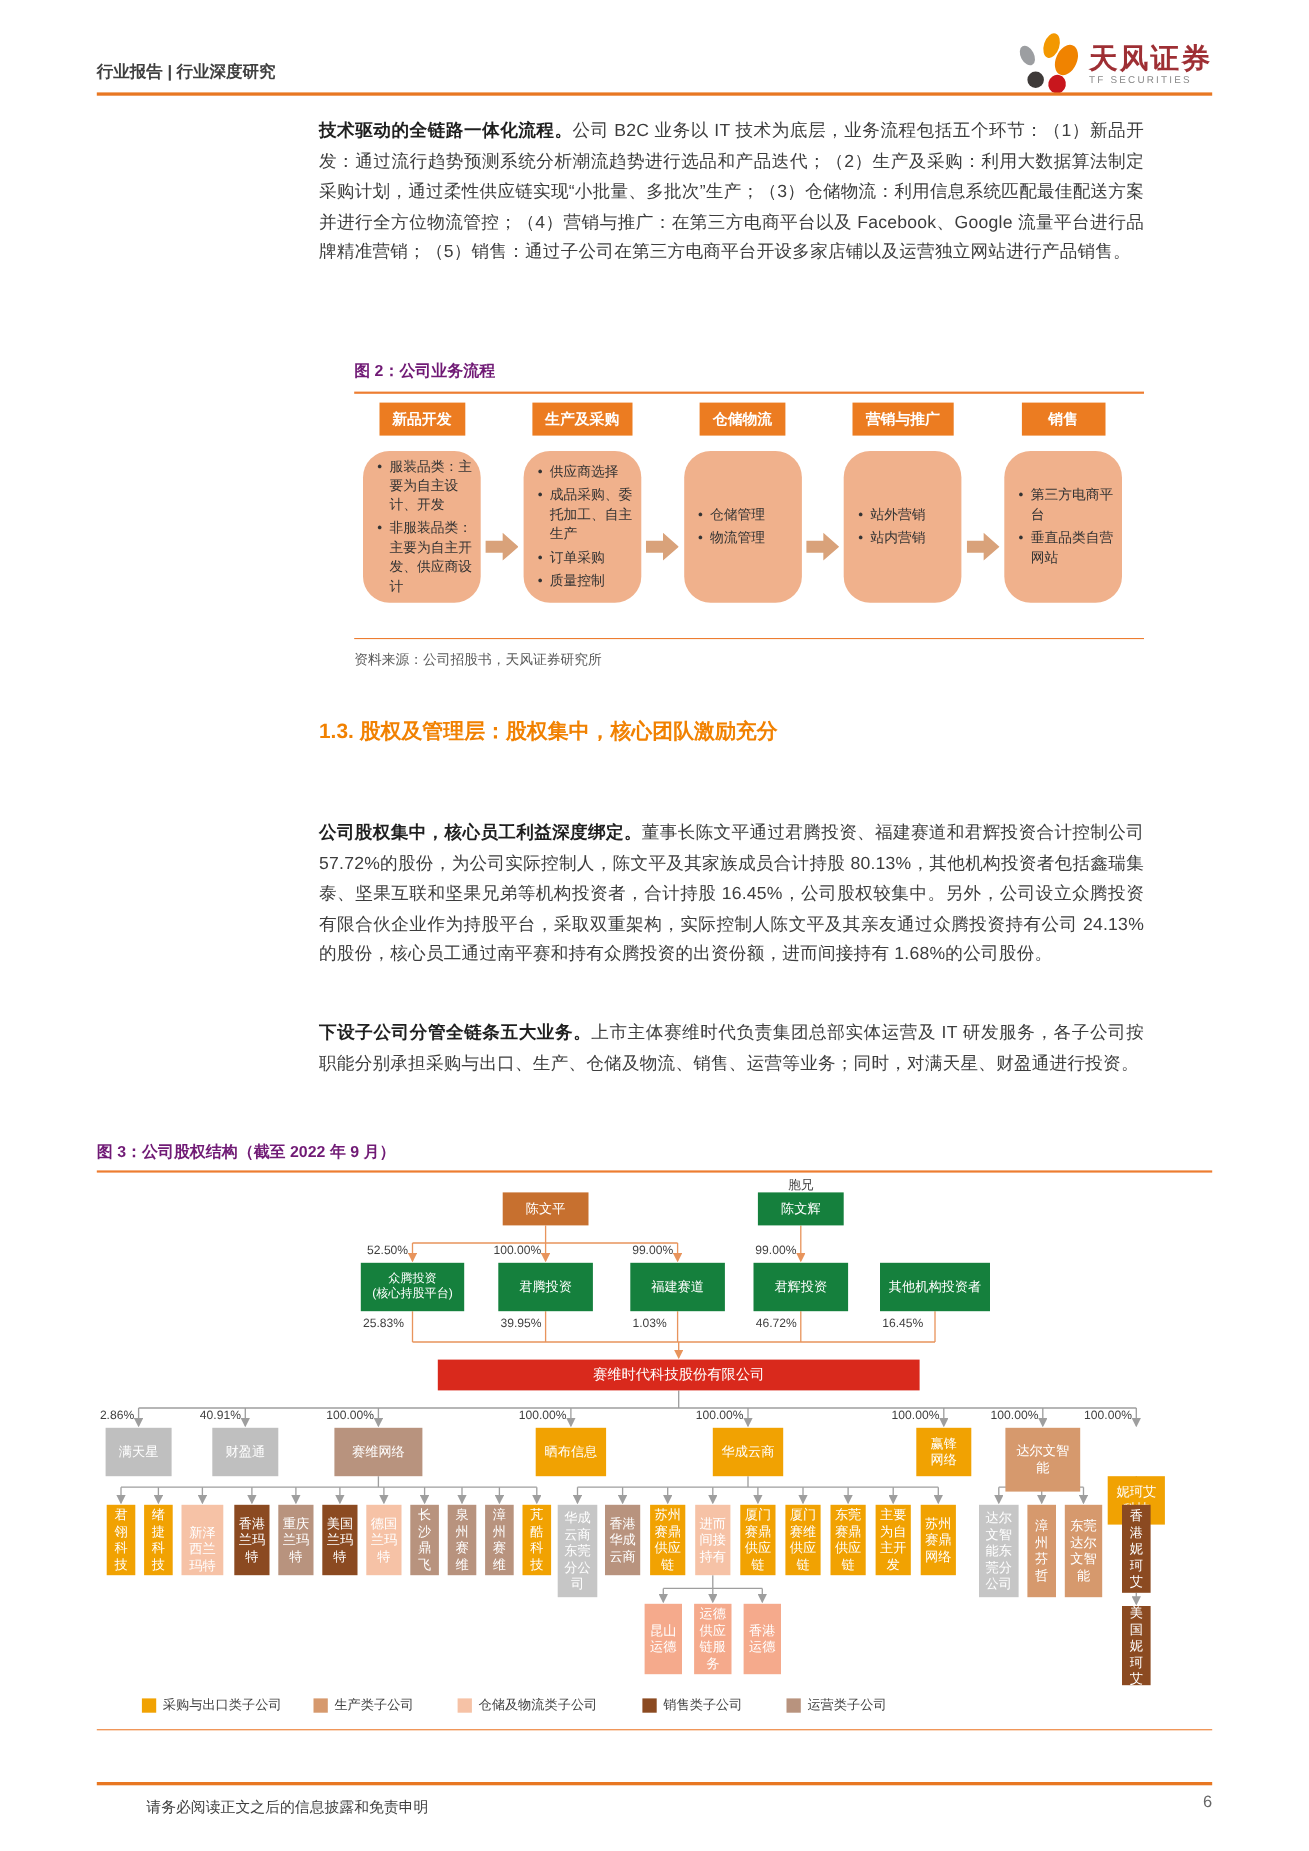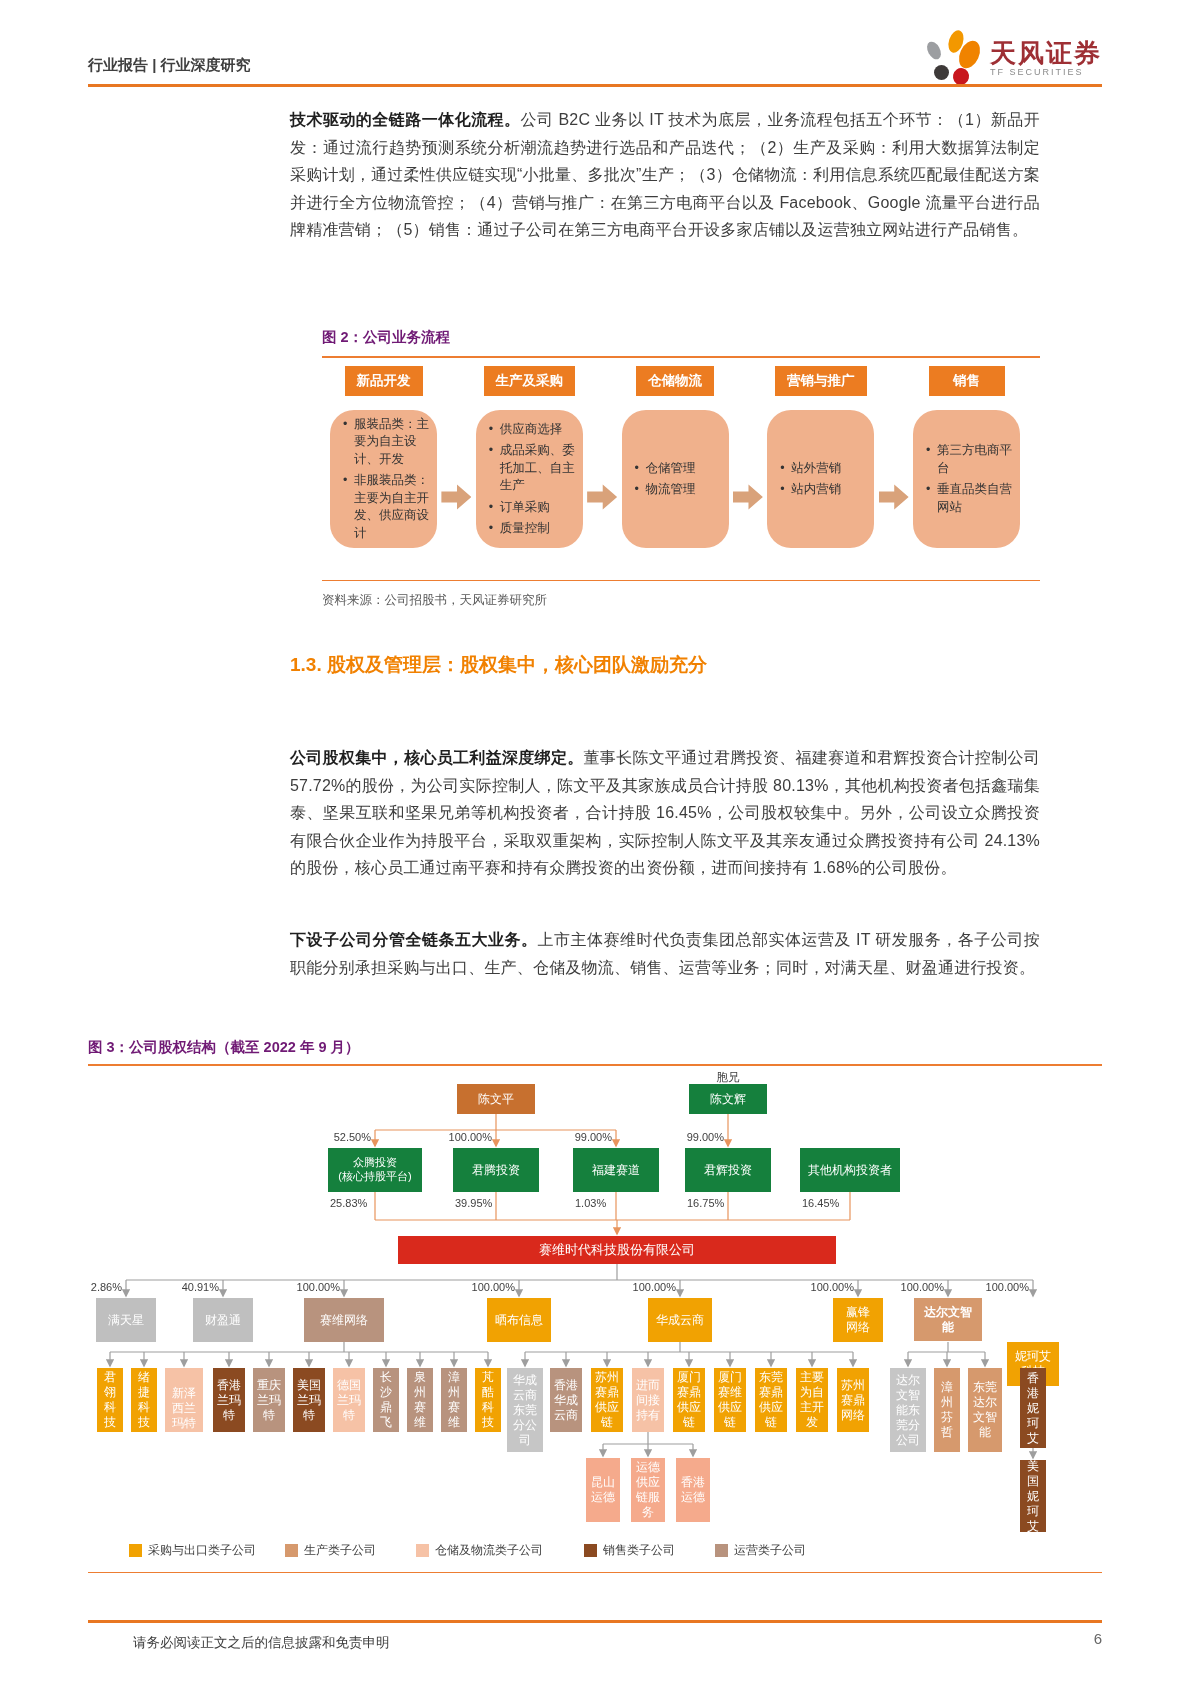--- a/index.html
+++ b/index.html
@@ -256,21 +256,21 @@
       <div class="pct pb" style="left: 367px; top: 127px;">39.95%</div>
       <div class="onode n-orange" style="left: 485px; top: 78px; width: 86px; height: 44px;">
         <span>福建赛道</span>
       </div>
       <div class="pct pa" style="left: 448px; top: 61px;">99.00%</div>
       <div class="pct pb" style="left: 487px; top: 127px;">1.03%</div>
       <div class="onode n-orange" style="left: 597px; top: 78px; width: 86px; height: 44px;">
         <span>君辉投资</span>
       </div>
       <div class="pct pa" style="left: 560px; top: 61px;">99.00%</div>
-      <div class="pct pb" style="left: 599px; top: 127px;">16.75%</div>
+      <div class="pct pb" style="left: 599px; top: 127px;">46.72%</div>
       <div class="onode n-orange" style="left: 712px; top: 78px; width: 100px; height: 44px;">
         <span>其他机构投资者</span>
       </div>
       <div class="pct pb" style="left: 714px; top: 127px;">16.45%</div>
       <div class="onode n-red" style="left: 310px; top: 166px; width: 438px; height: 28px;">
         <span>赛维时代科技股份有限公司</span>
       </div>
       <div class="onode n-gray" style="left: 8px; top: 228px; width: 60px; height: 44px;">
         <span>满天星</span>
       </div>
@@ -289,21 +289,21 @@
       <div class="pct pa" style="left: 351px; top: 211px;">100.00%</div>
       <div class="onode n-gold" style="left: 560px; top: 228px; width: 64px; height: 44px;">
         <span>华成云商</span>
       </div>
       <div class="pct pa" style="left: 512px; top: 211px;">100.00%</div>
       <div class="onode n-gold" style="left: 745px; top: 228px; width: 50px; height: 44px;">
         <span>赢锋
 网络</span>
       </div>
       <div class="pct pa" style="left: 690px; top: 211px;">100.00%</div>
-      <div class="onode n-prod" style="left: 826px; top: 228px; width: 68px; height: 43px; font-weight: bold;">
+      <div class="onode n-prod" style="left: 826px; top: 228px; width: 68px; height: 58px;">
         <span>达尔文智
 能</span>
       </div>
       <div class="pct pa" style="left: 780px; top: 211px;">100.00%</div>
       <div class="onode n-gold" style="left: 919px; top: 228px; width: 52px; height: 44px; margin-top: 44px;">
         <span>妮珂艾
 科技</span>
       </div>
       <div class="pct pa" style="left: 865px; top: 211px;">100.00%</div>
       <div class="onode n-gold s" style="left: 9px; top: 298px; width: 26px; height: 64px;">

